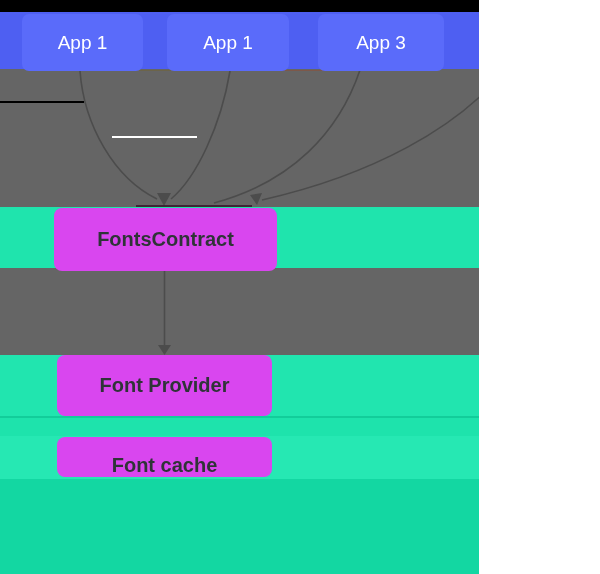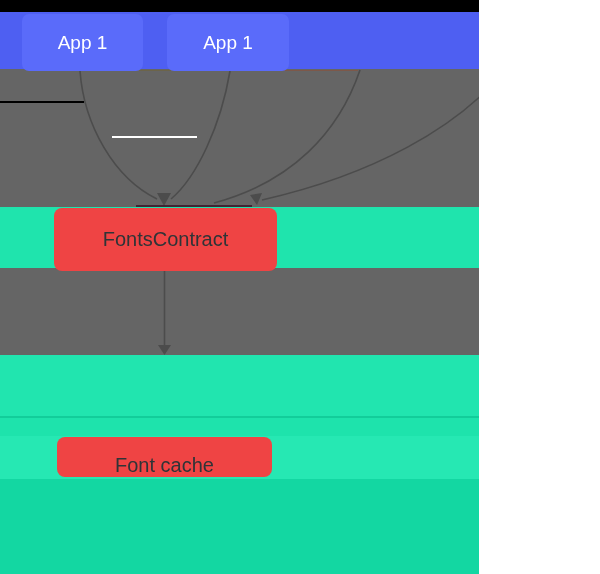--- a/index.html
+++ b/index.html
@@ -23,21 +23,21 @@
   .node{
     position:absolute;display:flex;align-items:center;justify-content:center;
     border-radius:7px;box-sizing:border-box;
   }
   .app-node{top:14px;height:57px;background:#5a6bfa;color:#ffffff;font-size:19px;}
   .app-1{left:22px;width:121px;}
   .app-2{left:167px;width:122px;}
   .app-3{left:318px;width:126px;}
   .app-n{left:452px;width:145px;}
 
-  .teal-node{background:#ef4444;color:#2f3437;font-size:20px;border-radius:8px;}
+  .teal-node{background:#d946ef;color:#2f3437;font-size:20px;border-radius:8px;font-weight:bold;}
   .contract-node{left:54px;top:208px;width:223px;height:63px;}
   .provider-node{left:57px;top:355px;width:215px;height:61px;}
   .cache-node{left:57px;top:437px;width:215px;height:40px;align-items:flex-end;}
 
   .overlay{position:absolute;left:0;top:0;width:600px;height:574px;pointer-events:none;}
 </style>
 </head>
 <body>
 
 <div class="canvas">
@@ -73,21 +73,27 @@
     <rect x="233" y="70" width="125" height="1" fill="rgba(150,75,45,0.5)"></rect>
     <rect x="136" y="205" width="116" height="2" fill="rgba(55,20,40,0.8)"></rect>
   </svg>
 
   <div class="node app-node app-1">
     <span>App 1</span>
   </div>
   <div class="node app-node app-2">
     <span>App 1</span>
   </div>
+  <div class="node app-node app-3">
+    <span>App 3</span>
+  </div>
 
   <div class="node teal-node contract-node">
     <span>FontsContract</span>
+  </div>
+  <div class="node teal-node provider-node">
+    <span>Font Provider</span>
   </div>
   <div class="node teal-node cache-node">
     <span>Font cache</span>
   </div>
 
 </div>
 
 </body></html>

